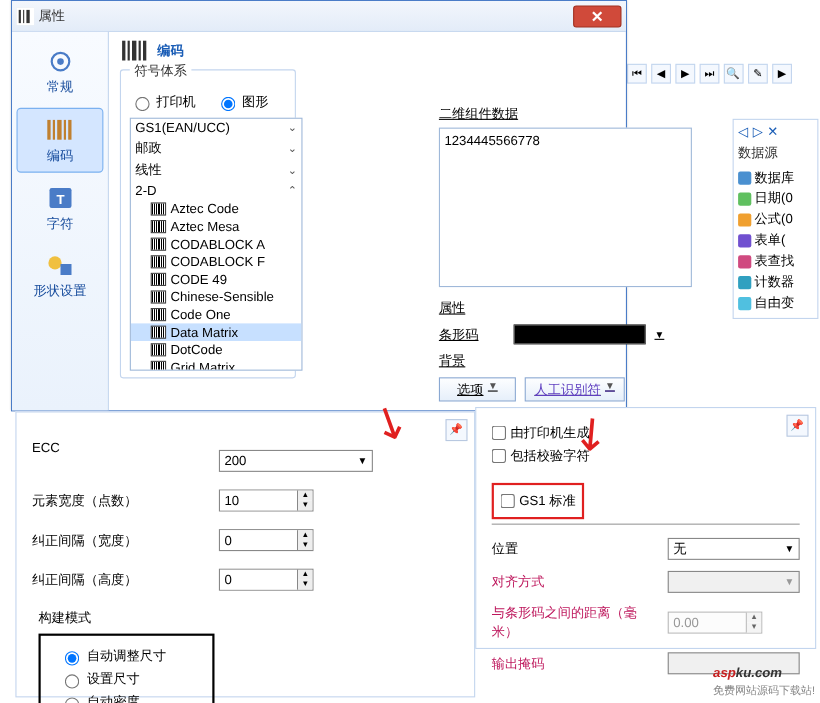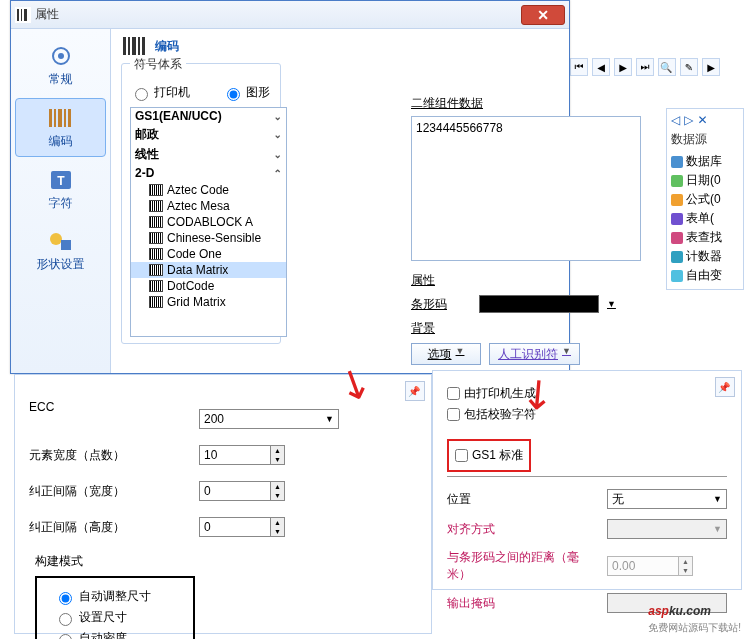--- a/index.html
+++ b/index.html
@@ -8,37 +8,37 @@
 
 .dialog { position: absolute; border: 1px solid #4a7cc7; background: #fff; box-shadow: 0 0 2px rgba(0,0,0,0.2); }
 .titlebar { height: 28px; background: linear-gradient(#f2f6fc,#e3ecf8); border-bottom: 1px solid #c3d5ee; display: flex; align-items: center; padding: 0 4px; }
 .titlebar .icon { width: 16px; height: 16px; margin-right: 4px; display:inline-block; background:#eee; }
 .titlebar .title { flex: 1; color: #333; }
 .titlebar .close { width: 44px; height: 20px; background: #d04a3a; border: 1px solid #a03020; border-radius: 3px; color:#fff; display:flex; align-items:center; justify-content:center; font-weight:bold; font-size:14px; cursor:pointer; }
 
 
 .main-dialog { left: 10px; top: 0; width: 560px; height: 374px; }
 .main-body { display: flex; height: calc(100% - 28px); }
-.sidebar { width: 100px; background: linear-gradient(#f8fbff,#eaf2fc); border-right: 1px solid #c3d5ee; padding: 8px 4px; }
+.sidebar { width: 88px; background: linear-gradient(#f8fbff,#eaf2fc); border-right: 1px solid #c3d5ee; padding: 8px 4px; }
 .sidebar-item { text-align: center; padding: 6px 2px; margin-bottom: 4px; cursor: pointer; color: #164b9c; border-radius: 4px; }
 .sidebar-item.selected { background: #d4e6ff; border: 1px solid #7bb1f0; }
 .sidebar-item .ic { display: block; width: 32px; height: 26px; margin: 0 auto 2px; }
 .content { flex: 1; padding: 6px 10px; position: relative; }
 .tab-header { display: flex; align-items: center; gap: 6px; margin-bottom: 6px; }
 .tab-header .barcode-ic { width: 28px; height: 22px; display:inline-block; }
 .tab-header .tabname { color:#1a5db6; font-weight:bold; }
 
 .group { border: 1px solid #c3d5ee; border-radius: 3px; padding: 20px 8px 6px; margin-bottom: 6px; position: relative; }
 .group-title { position: absolute; top: -8px; left: 8px; background: #fff; padding: 0 4px; color: #333; }
-.radio-row { display: flex; gap: 32px; margin-bottom: 6px; align-items: center; }
+.radio-row { display: flex; gap: 18px; margin-bottom: 6px; align-items: center; }
 .radio-row label { display:flex; align-items:center; gap:3px; cursor:pointer; }
 
 .symbol-list { border: 1px solid #9fb8d9; width: 157px; height: 230px; overflow:hidden; background:#fff; }
 .sym-header, .sym-item { display:flex; align-items:center; padding: 1px 4px; gap:4px; }
-.sym-header { font-weight:bold; justify-content:space-between; border-bottom: 1px solid transparent; }
+.sym-header { font-weight:normal; justify-content:space-between; border-bottom: 1px solid transparent; }
 .sym-chevron { color:#555; font-size:10px; }
 .sym-item { padding-left: 18px; cursor:pointer; }
 .sym-item.sel { background:#c7e0ff; }
 .sym-ic { width:14px; height:12px; display:inline-block; border:1px solid #444; background:repeating-linear-gradient(90deg,#000,#000 1px,#fff 1px,#fff 2px); }
 
 .right-col { position: absolute; left: 300px; top: 66px; text-decoration: underline; }
 .data-box { border:1px solid #9fb8d9; width: 230px; height: 145px; padding: 4px; resize:none; }
 .data-label { margin-bottom:4px; display:block; }
 .prop-grid { margin-top: 8px; }
 .prop-row { display:flex; align-items:center; margin-bottom: 6px; gap: 8px; }
@@ -213,20 +213,28 @@
               <span class="sym-ic"></span>
               <span>Aztec Code</span>
             </div>
           <div class="sym-item">
               <span class="sym-ic"></span>
               <span>Aztec Mesa</span>
             </div>
           <div class="sym-item">
               <span class="sym-ic"></span>
               <span>CODABLOCK A</span>
+            </div>
+          <div class="sym-item">
+              <span class="sym-ic"></span>
+              <span>CODABLOCK F</span>
+            </div>
+          <div class="sym-item">
+              <span class="sym-ic"></span>
+              <span>CODE 49</span>
             </div>
           <div class="sym-item">
               <span class="sym-ic"></span>
               <span>Chinese-Sensible</span>
             </div>
           <div class="sym-item">
               <span class="sym-ic"></span>
               <span>Code One</span>
             </div>
           <div class="sym-item sel">

